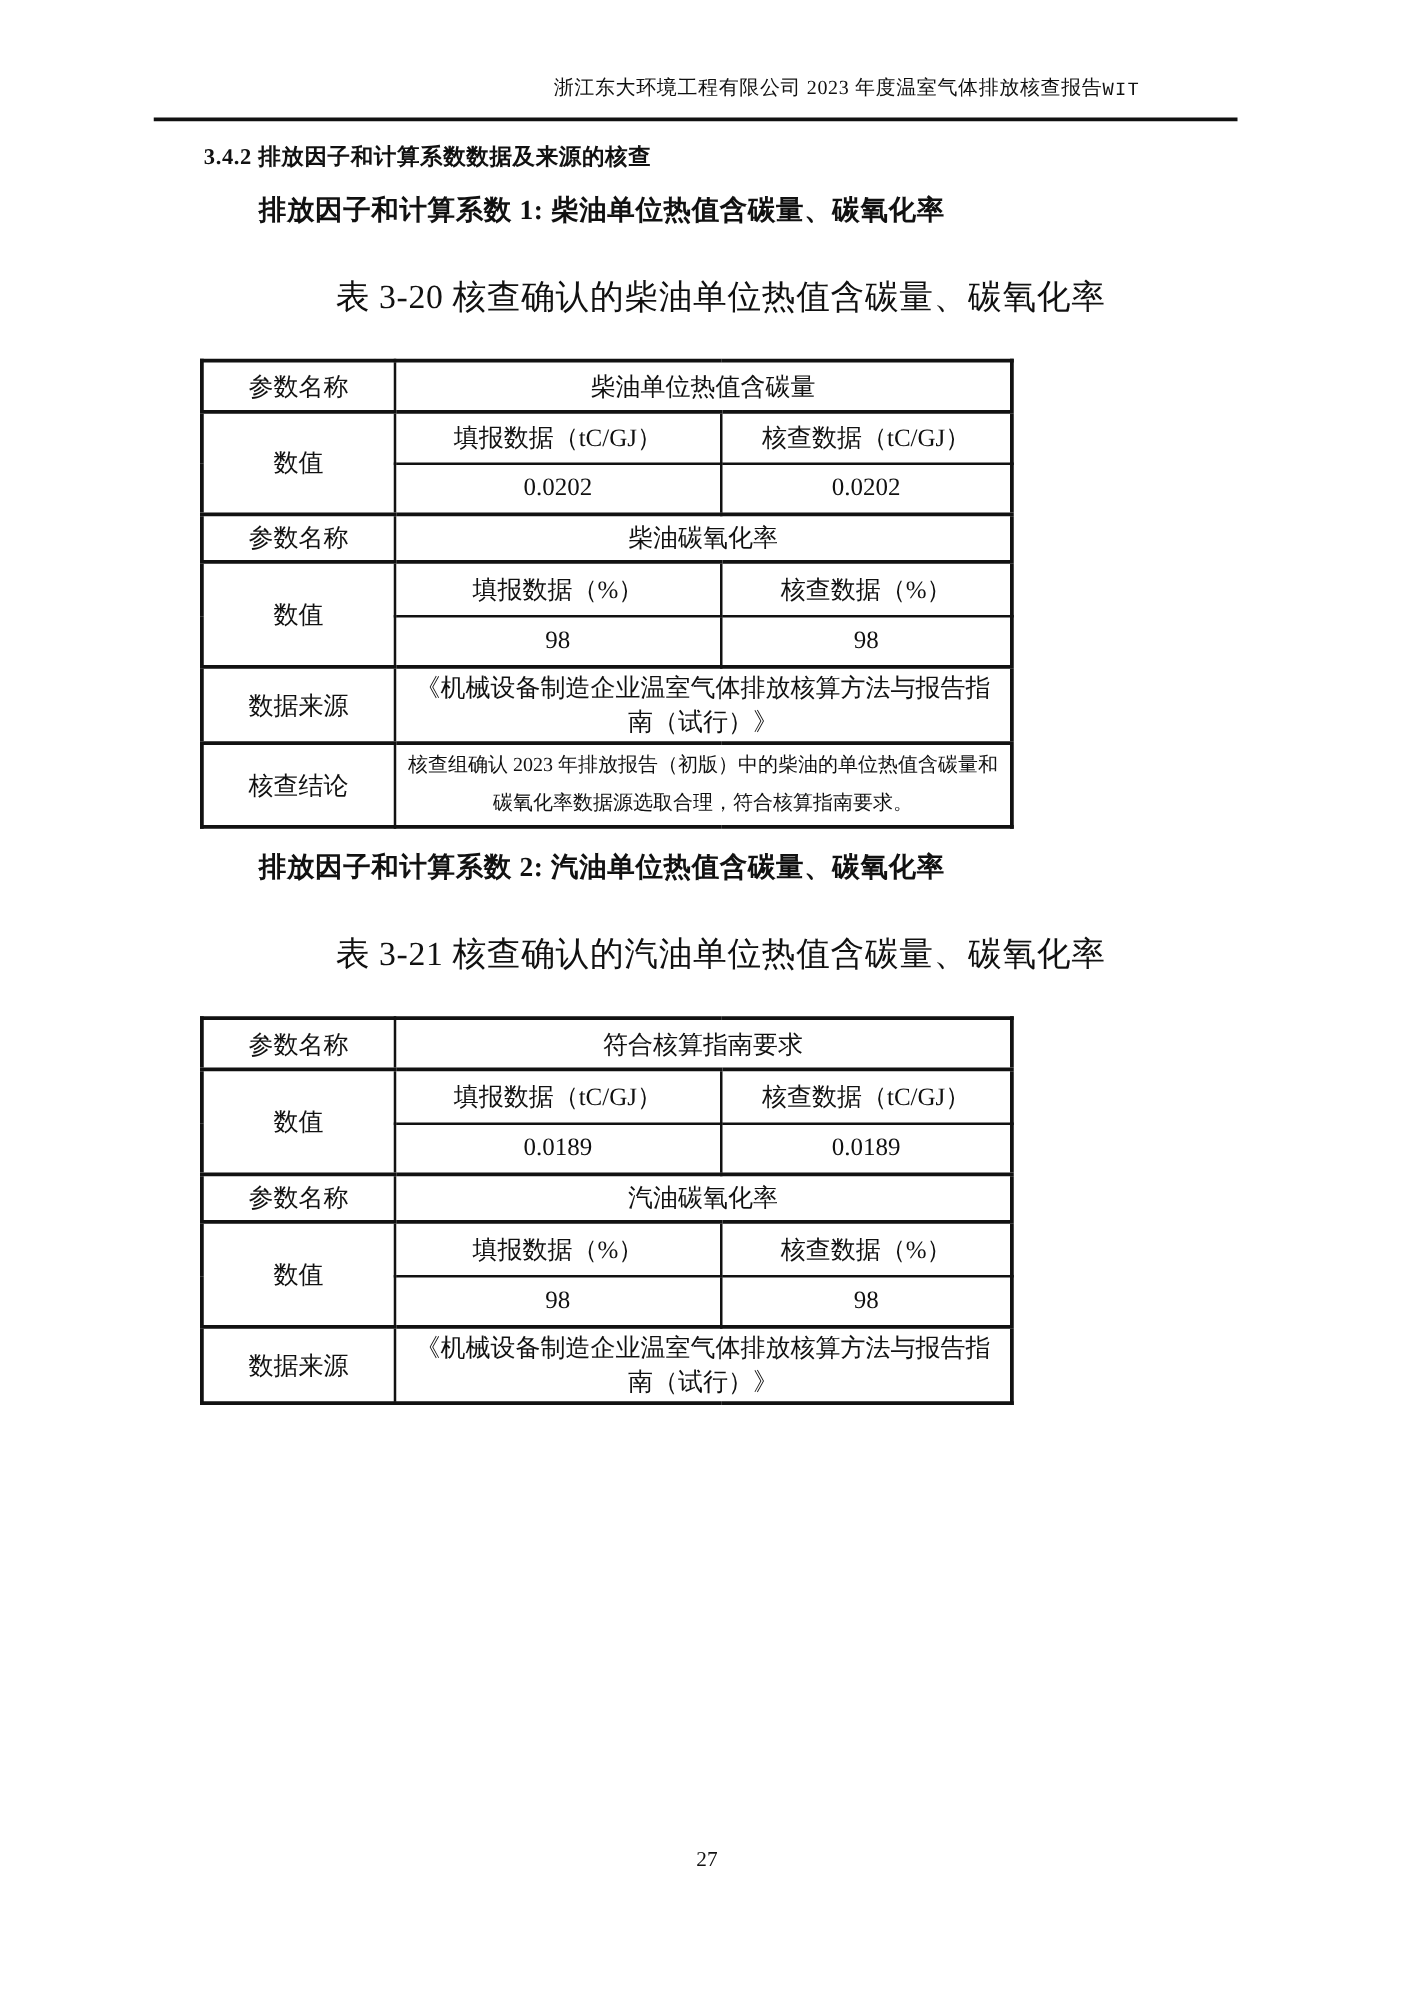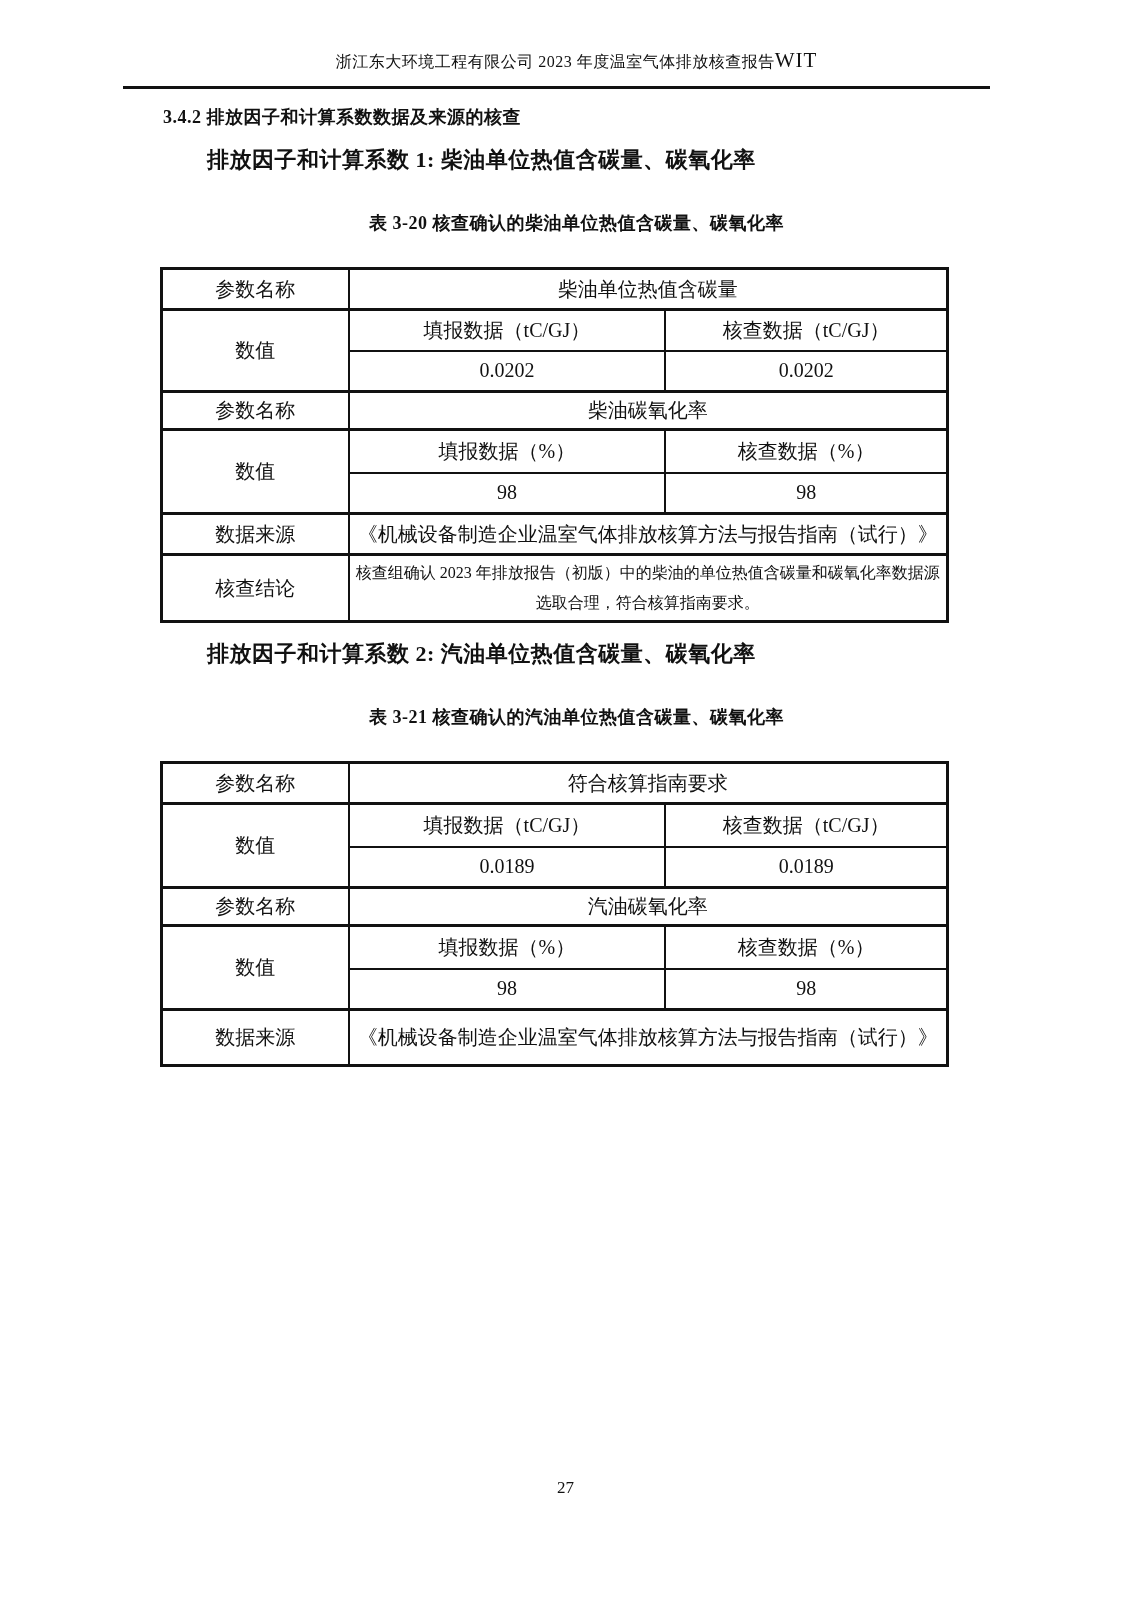--- a/index.html
+++ b/index.html
@@ -15,29 +15,31 @@
     color: #111111;
     overflow: hidden;
   }
   .page {
     width: 827px;
     margin: 0 auto 0 163px;
   }
   
   .doc-header {
     display: flex;
-    justify-content: center;
+    justify-content: flex-end;
     align-items: flex-end;
-    padding-top: 48px;
+    padding-top: 60px;
     font-size: 16px;
     letter-spacing: 0.5px;
   }
   .doc-header .right-mark {
-    font-size: 21px;
+    margin-right: 78px;
+    font-size: 15px;
     letter-spacing: 1px;
+    font-family: Liberation Mono, monospace;
   }
   .header-rule {
     height: 3px;
     background: #111111;
     margin: 13px 0 0 -40px;
     width: 867px;
   }
   
   .body-para {
     font-size: 22px;
@@ -56,30 +58,30 @@
   }
   .para-2 { margin-top: 16px; }
   .sub-heading {
     font-size: 22px;
     font-weight: bold;
     margin: 16px 0 0 0;
     padding-left: 2em;
     letter-spacing: 0.5px;
   }
   .table-caption {
-    font-size: 18px;
-    font-weight: bold;
+    font-size: 27px;
+    font-weight: normal;
     text-align: center;
     margin: 36px 0 0 0;
     letter-spacing: 0.5px;
   }
   
   table.data-table {
     border-collapse: collapse;
-    width: 789px;
+    width: 651px;
     margin: 32px 0 0 -3px;
     table-layout: fixed;
     font-size: 20px;
   }
   table.data-table td {
     border: 2px solid #111111;
     text-align: center;
     vertical-align: middle;
     padding: 2px 6px;
     overflow: hidden;

